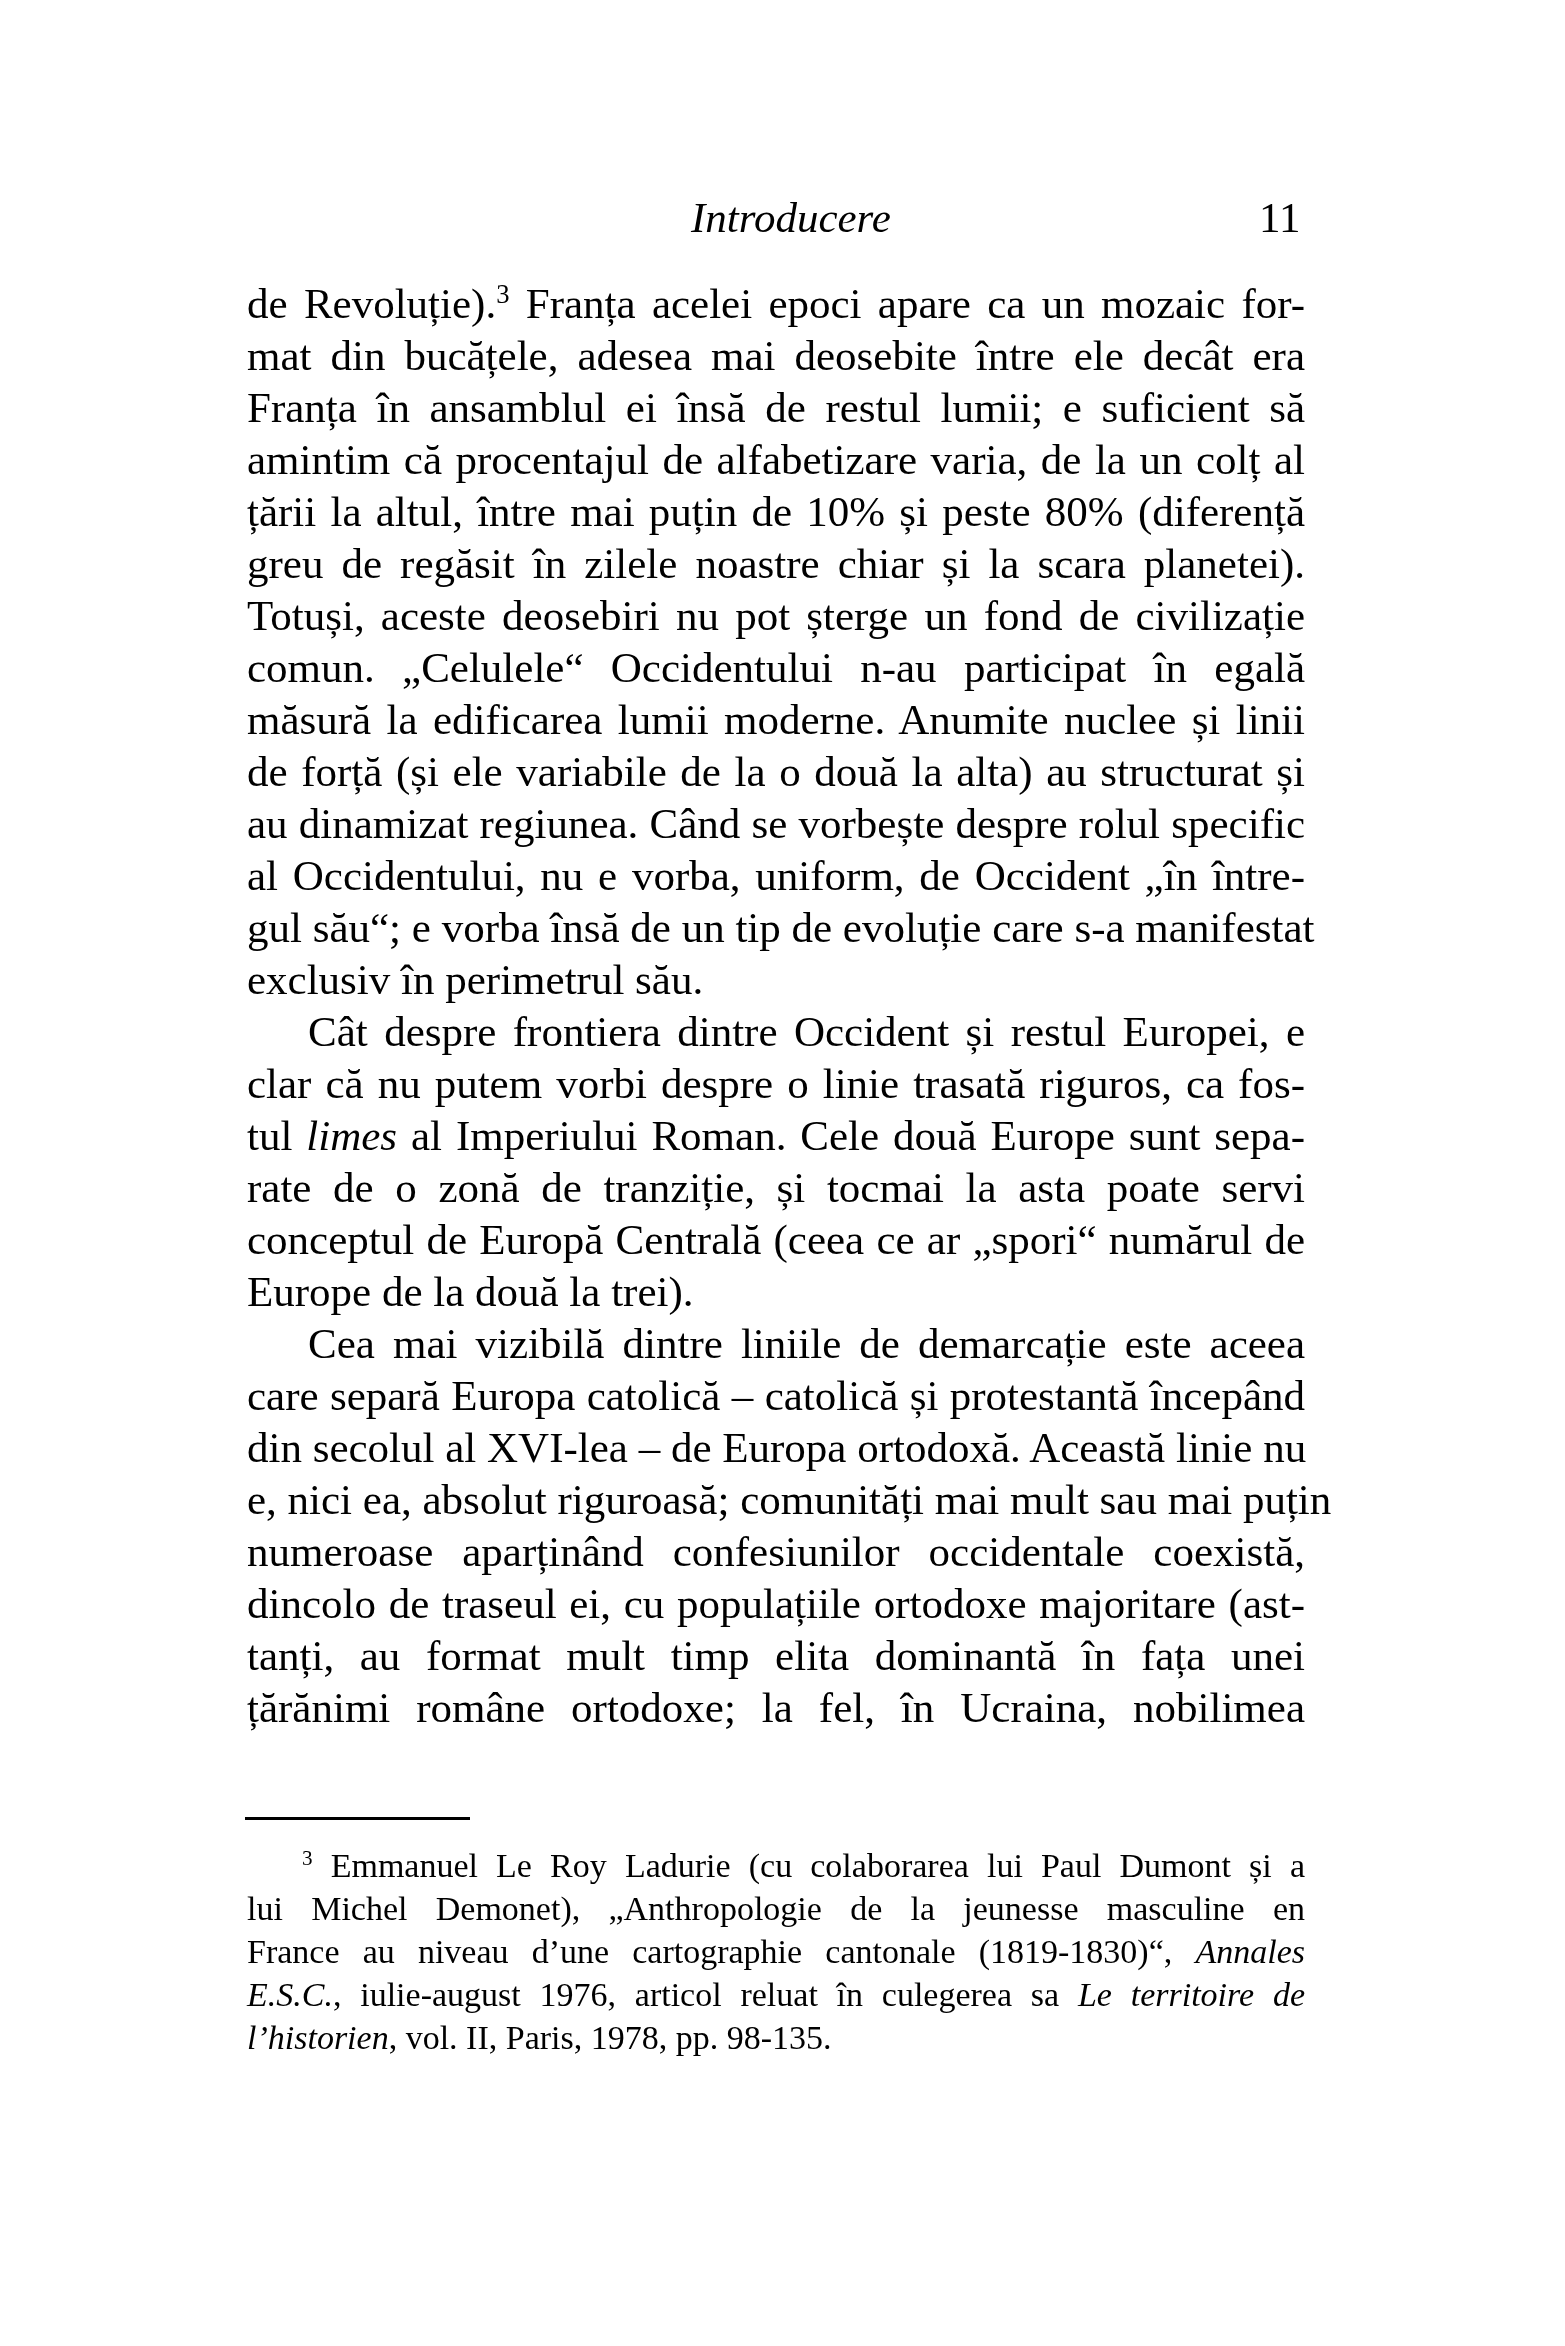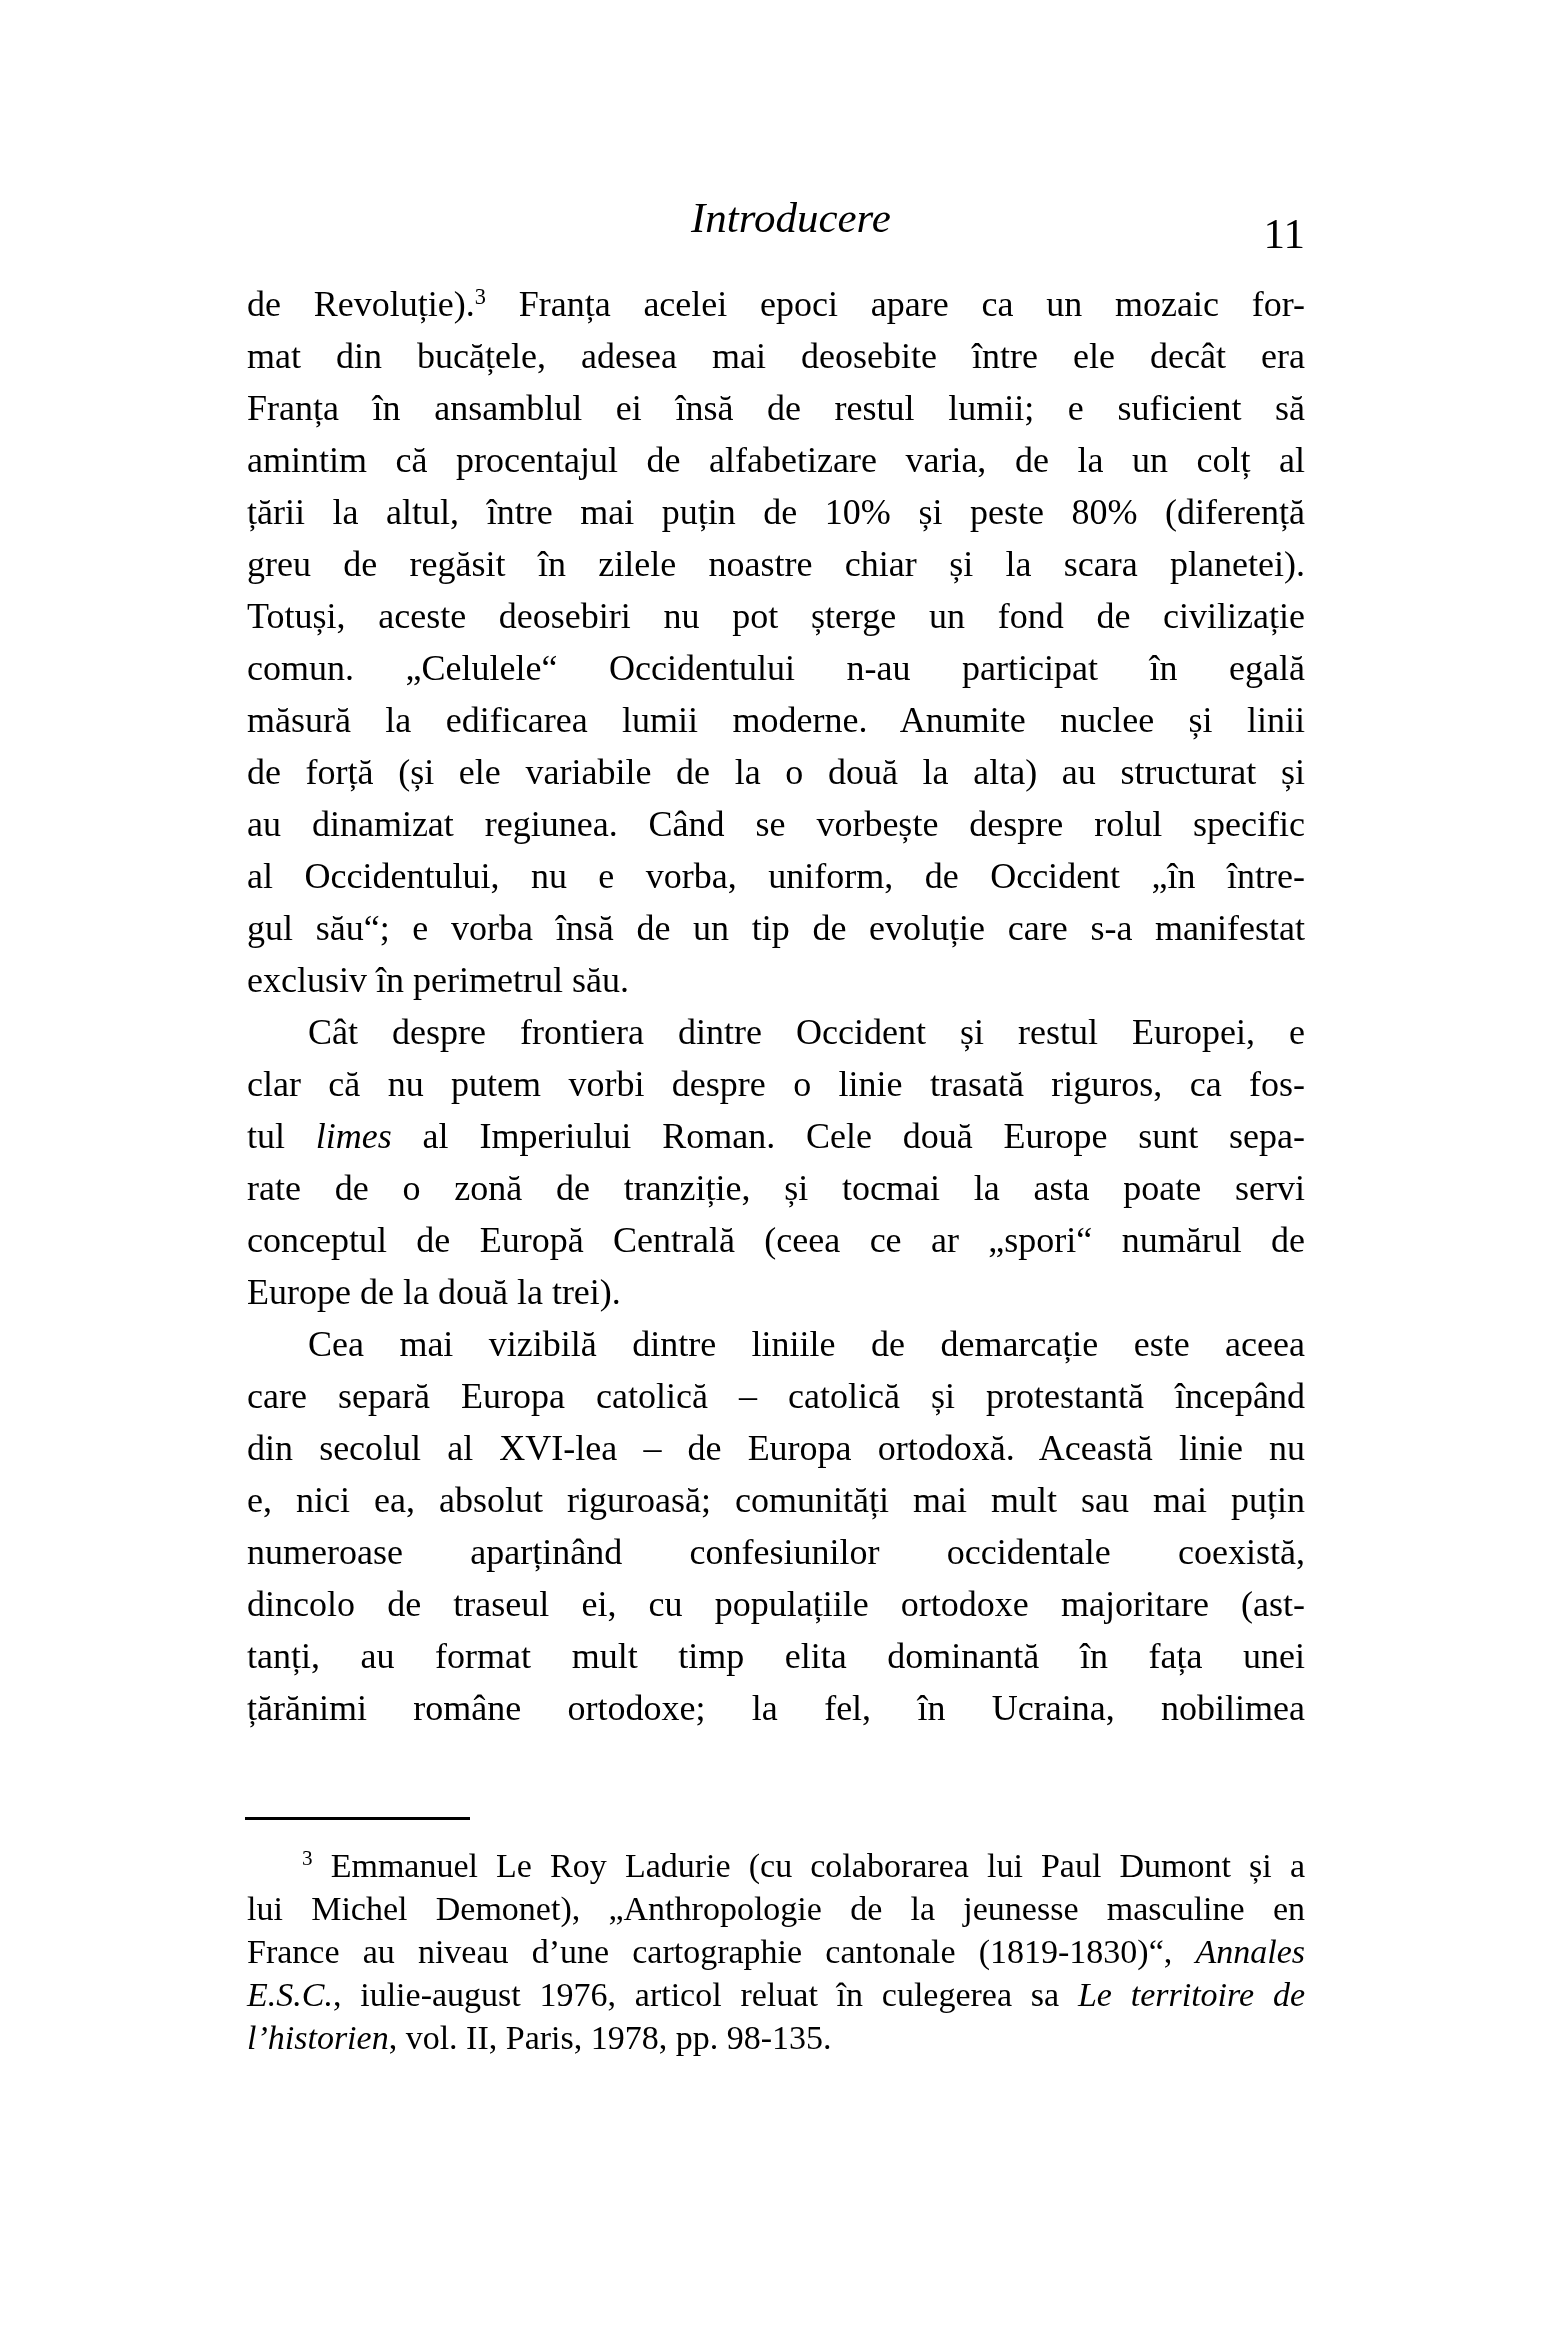--- a/index.html
+++ b/index.html
@@ -2,25 +2,25 @@
 <html style="font-size:15px"><head>
 <meta charset="utf-8">
 <style>
   html, body { margin: 0; padding: 0; background: #ffffff; }
   body { width: 1565px; height: 2347px; position: relative; overflow: hidden;
          font-family: "Liberation Serif", "DejaVu Serif", serif; color: #000; }
   .page { position: absolute; left: 0; top: 0; width: 1565px; height: 2347px; background: #fff; }
 
   .running-title { position: absolute; top: 193px; left: 691px; width: 203px;
                    font-size: 43px; font-style: italic; line-height: 49px; white-space: nowrap; }
-  .page-number { position: absolute; top: 209px; left: 1259px; width: 46px; text-align: right;
+  .page-number { position: absolute; top: 193px; left: 1259px; width: 46px; 
                  font-size: 43px; line-height: 49px; white-space: nowrap; }
 
   .body-text { position: absolute; left: 247px; top: 278px; width: 1058px; }
-  .line { display: block; height: 52px; line-height: 52px; font-size: 36px;
+  .line { display: block; height: 52px; line-height: 52px; font-size: 43px;
           text-align: justify; text-align-last: justify; white-space: nowrap; overflow: visible; }
   .line.last { text-align-last: left; }
   .line.indent { padding-left: 61px; }
   .line span { white-space: pre; }
   .it { font-style: italic; }
   sup { font-size: 0.62em; line-height: 0; vertical-align: 0.55em; }
 
   .footnote-rule { position: absolute; left: 245px; top: 1817px; width: 225px; height: 2.8px; background: #000; }
   .footnotes { position: absolute; left: 247px; top: 1832px; width: 1058px; }
   .fn-line { display: block; height: 43px; line-height: 43px; font-size: 34px;

